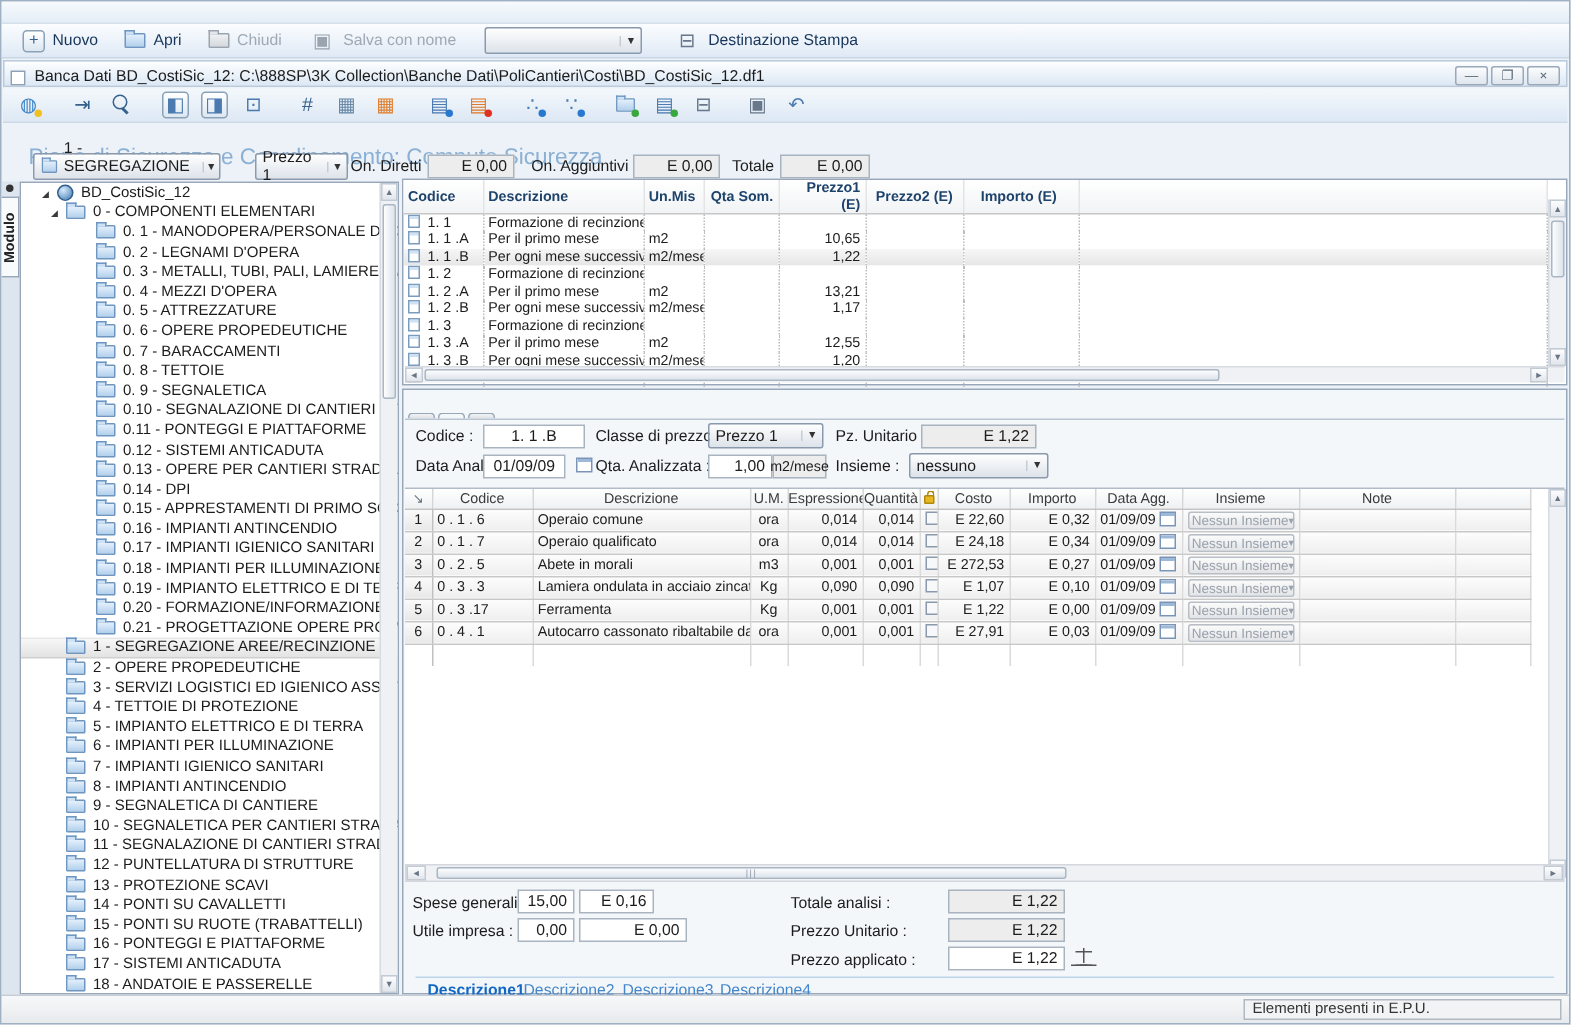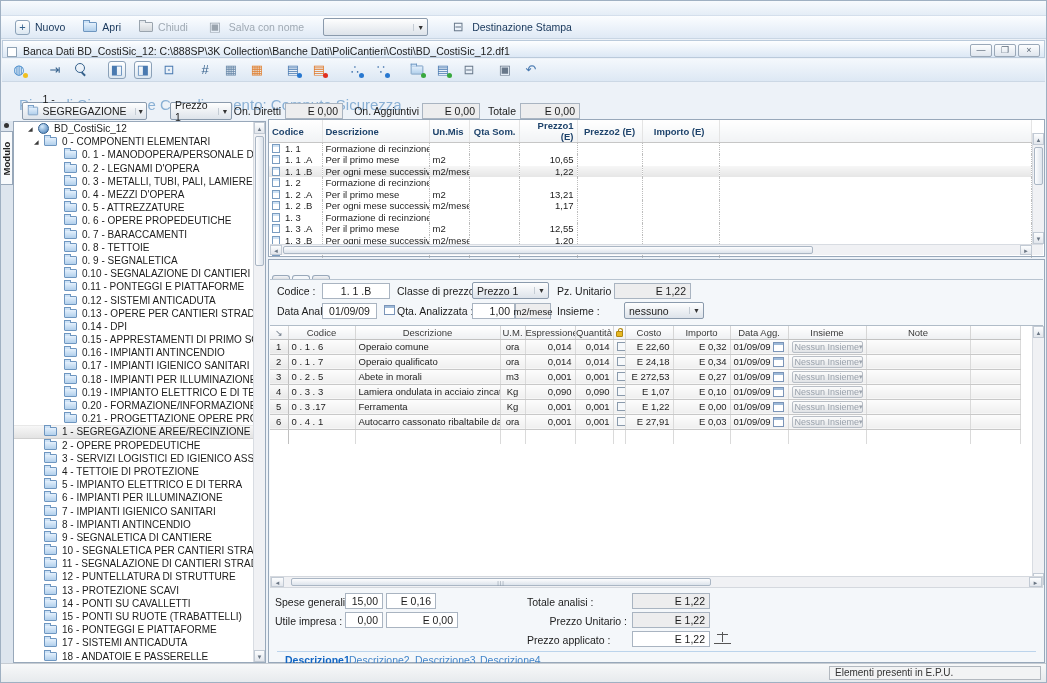--- a/index.html
+++ b/index.html
@@ -686,21 +686,21 @@
   <span class="lbl" style="left:288px;top:25px">Pz. Unitario :</span>
   <span class="fld ro" style="left:345px;top:23px;width:77px">E  1,22</span>
 
   <span class="lbl" style="left:8px;top:45px">Data Analisi :</span>
   <span class="fld ctr" style="left:53px;top:43px;width:55px">01/09/09</span>
   <span class="cal" style="position:absolute;left:112px;top:45px"></span>
   <span class="lbl" style="left:128px;top:45px">Qta. Analizzata :</span>
   <span class="fld" style="left:203px;top:43px;width:43px">1,00</span>
   <span class="fld ro ctr" style="left:246px;top:43px;width:36px;font-size:9.5px">m2/mese</span>
   <span class="lbl" style="left:288px;top:45px">Insieme :</span>
-  <span class="combo" style="left:355px;top:42px;width:80px;height:17px">
+  <span class="combo" style="left:337px;top:42px;width:93px;height:17px">
     <span>nessuno</span>
     <span class="arr">▼</span>
   </span>
 
   <div class="dwrap">
     <table class="atable">
       <colgroup>
           <col style="width:18px">
           <col style="width:67px">
           <col style="width:145px">
@@ -872,21 +872,21 @@
 
   <span class="lbl" style="left:6px;top:336px">Spese generali :</span>
   <span class="fld" style="left:76px;top:333px;width:38px">15,00</span>
   <span class="fld" style="left:117px;top:333px;width:50px">E  0,16</span>
   <span class="lbl" style="left:6px;top:355px">Utile impresa :</span>
   <span class="fld" style="left:76px;top:352px;width:38px">0,00</span>
   <span class="fld" style="left:117px;top:352px;width:72px">E  0,00</span>
 
   <span class="lbl" style="left:258px;top:336px;width:100px;text-align:left">Totale analisi :</span>
   <span class="fld ro" style="left:363px;top:333px;width:78px">E  1,22</span>
-  <span class="lbl" style="left:258px;top:355px;width:100px;text-align:right">Prezzo Unitario :</span>
+  <span class="lbl" style="left:258px;top:355px;width:100px;text-align:left">Prezzo Unitario :</span>
   <span class="fld ro" style="left:363px;top:352px;width:78px">E  1,22</span>
   <span class="lbl" style="left:258px;top:374px;width:100px;text-align:left">Prezzo applicato :</span>
   <span class="fld" style="left:363px;top:371px;width:78px">E  1,22</span>
   <span class="scale" style="position:absolute;left:447px;top:372px"></span>
 
   <div class="divider"></div>
   <span class="dlink active" style="left:16px">Descrizione1</span>
   <span class="dlink" style="left:80px">Descrizione2</span>
   <span class="dlink" style="left:146px">Descrizione3</span>
   <span class="dlink" style="left:211px">Descrizione4</span>

